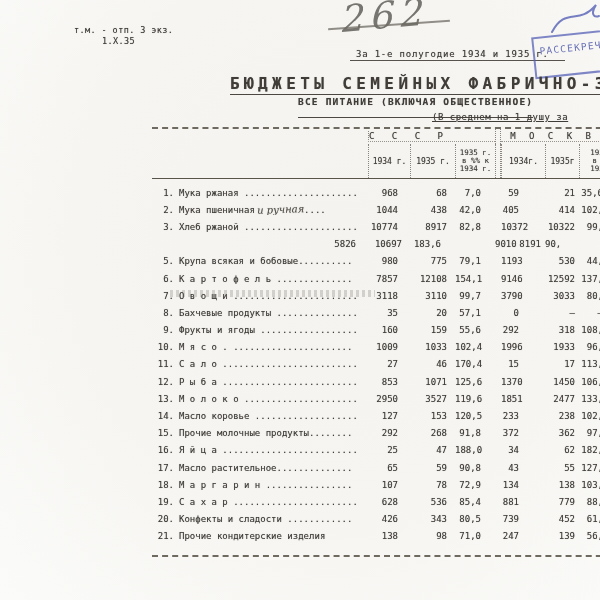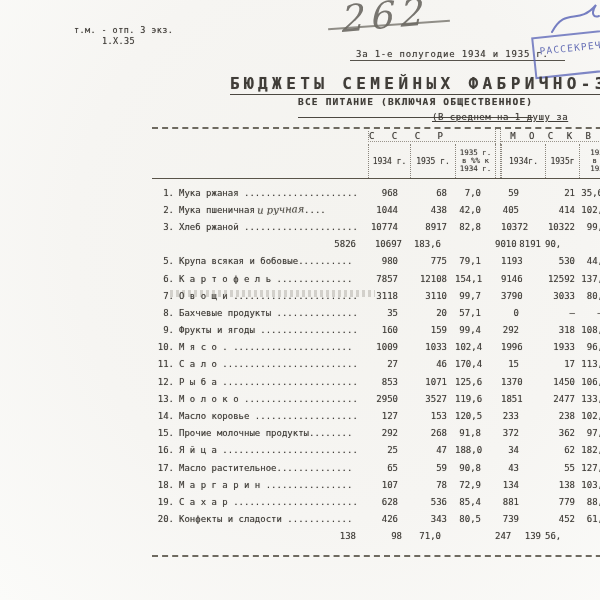--- a/index.html
+++ b/index.html
@@ -208,21 +208,21 @@
         <div class="cell c3 val type">57,1</div>
         <div class="cell gapc"></div>
         <div class="cell c4 val type">0</div>
         <div class="cell c5 val type">–</div>
         <div class="cell c6 val type">–</div>
       </div>
       <div class="row">
         <div class="cell type"><span class="num">9.</span><span class="lab">Фрукты и ягоды ..................</span></div>
         <div class="cell c1 val type">160</div>
         <div class="cell c2 val type">159</div>
-        <div class="cell c3 val type">99,4</div>
+        <div class="cell c3 val type">55,6</div>
         <div class="cell gapc"></div>
         <div class="cell c4 val type">292</div>
         <div class="cell c5 val type">318</div>
         <div class="cell c6 val type">108,</div>
       </div>
       <div class="row">
         <div class="cell type"><span class="num">10.</span><span class="lab">М я с о . ......................</span></div>
         <div class="cell c1 val type">1009</div>
         <div class="cell c2 val type">1033</div>
         <div class="cell c3 val type">102,4</div>
@@ -325,20 +325,21 @@
         <div class="cell type"><span class="num">20.</span><span class="lab">Конфекты и сладости ............</span></div>
         <div class="cell c1 val type">426</div>
         <div class="cell c2 val type">343</div>
         <div class="cell c3 val type">80,5</div>
         <div class="cell gapc"></div>
         <div class="cell c4 val type">739</div>
         <div class="cell c5 val type">452</div>
         <div class="cell c6 val type">61,</div>
       </div>
       <div class="row">
+        <div class="cell type"><span class="num">21.</span><span class="lab">Прочие кондитерские изделия</span></div>
         <div class="cell c1 val type">138</div>
         <div class="cell c2 val type">98</div>
         <div class="cell c3 val type">71,0</div>
         <div class="cell gapc"></div>
         <div class="cell c4 val type">247</div>
         <div class="cell c5 val type">139</div>
         <div class="cell c6 val type">56,</div>
       </div>
     </div>
 

